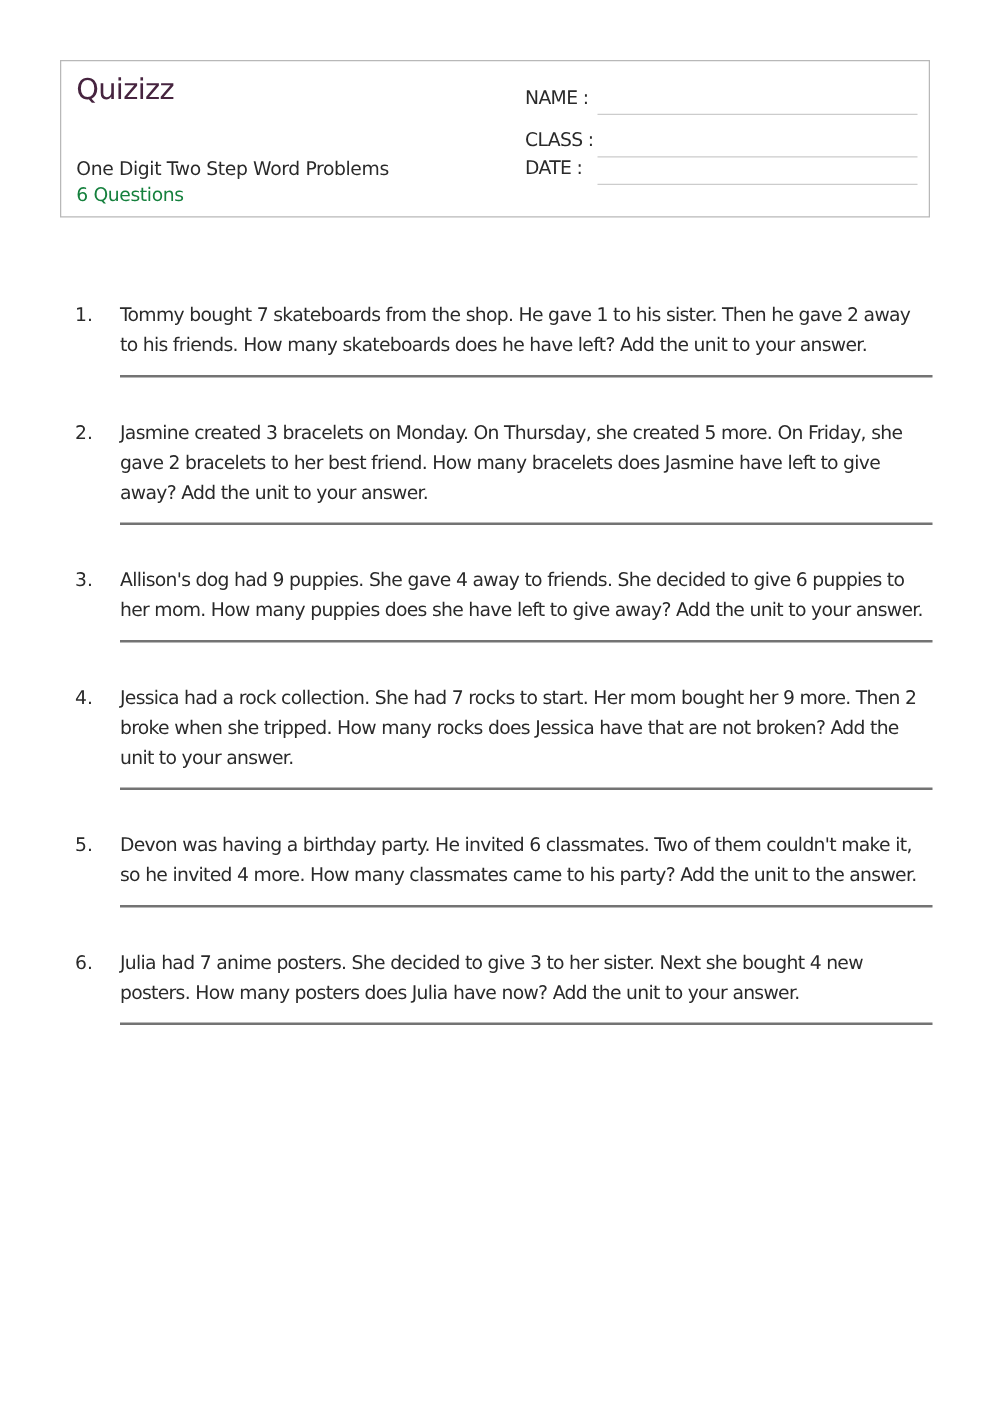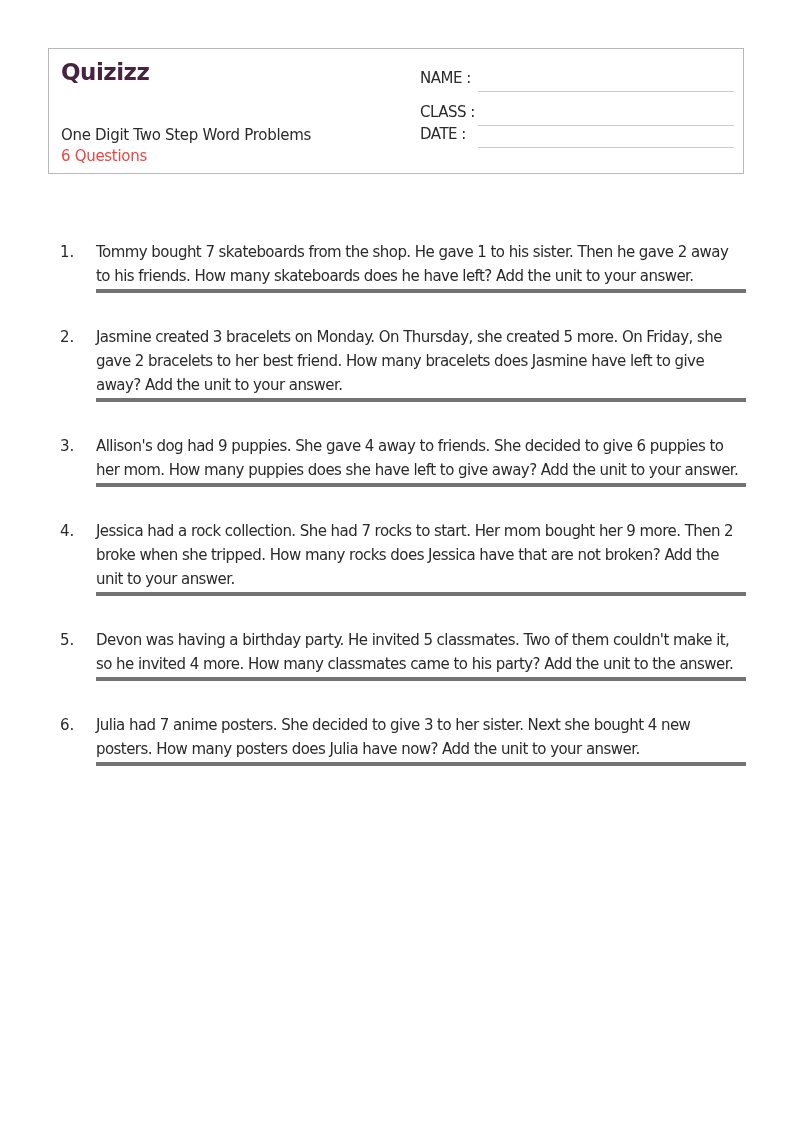--- a/index.html
+++ b/index.html
@@ -6,30 +6,30 @@
     body {
       width: 794px; height: 1123px; position: relative; overflow: hidden;
       font-family: "DejaVu Sans", sans-serif; color: #222222;
     }
     .header-box {
       position: absolute; left: 48px; top: 48px; width: 696px; height: 126px;
       border: 1px solid #b8b8b8; box-sizing: border-box;
     }
     .logo {
       position: absolute; left: 12px; top: 10px;
-      font-family: "DejaVu Sans", sans-serif; font-weight: bold;
+      font-family: "DejaVu Sans", sans-serif; font-weight: normal;
       font-size: 23px; letter-spacing: -0.5px; color: #46243f;
     }
     .title {
       position: absolute; left: 12px; top: 77px;
       font-size: 15px; color: #2a2a2a; letter-spacing: -0.3px; text-align: right;
     }
     .subtitle {
       position: absolute; left: 12px; top: 98px;
-      font-size: 15px; color: #ef4444; letter-spacing: -0.3px;
+      font-size: 15px; color: #15803d; letter-spacing: -0.3px;
     }
     .field {
       position: absolute; left: 371px; width: 314px; height: 24px;
     }
     .field-label {
       position: absolute; left: 0; top: 0; font-size: 15px; color: #2a2a2a; letter-spacing: -0.5px;
     }
     .field-line {
       position: absolute; left: 58px; right: 0; top: 22px; border-bottom: 1px solid #cccccc;
     }
@@ -37,21 +37,21 @@
       position: absolute; left: 60px; top: 240px; width: 686px;
     }
     .question {
       position: relative; margin-bottom: 32px;
     }
     .q-num {
       position: absolute; left: 0; top: 0; font-size: 15px; color: #2a2a2a; line-height: 24px;
     }
     .q-text {
       margin-left: 36px; font-size: 15px; line-height: 24px; color: #2a2a2a;
-      letter-spacing: -0.55px; padding-bottom: 1px; border-bottom: 4px solid #737373;
+      letter-spacing: -0.55px; padding-bottom: 12px; border-bottom: 2px solid #737373;
     }
   </style>
 </head>
 <body>
 
 <div class="header-box">
   <div class="logo">Quizizz</div>
   <div class="title">One Digit Two Step Word Problems</div>
   <div class="subtitle">6 Questions</div>
 
@@ -81,19 +81,19 @@
   <div class="question">
     <span class="q-num">3.</span>
     <div class="q-text">Allison's dog had 9 puppies. She gave 4 away to friends. She decided to give 6 puppies to her mom. How many puppies does she have left to give away? Add the unit to your answer.</div>
   </div>
   <div class="question">
     <span class="q-num">4.</span>
     <div class="q-text">Jessica had a rock collection. She had 7 rocks to start. Her mom bought her 9 more. Then 2 broke when she tripped. How many rocks does Jessica have that are not broken? Add the unit to your answer.</div>
   </div>
   <div class="question">
     <span class="q-num">5.</span>
-    <div class="q-text">Devon was having a birthday party. He invited 5 classmates. Two of them couldn't make it, so he invited 4 more. How many classmates came to his party? Add the unit to the answer.</div>
+    <div class="q-text">Devon was having a birthday party. He invited 6 classmates. Two of them couldn't make it, so he invited 4 more. How many classmates came to his party? Add the unit to the answer.</div>
   </div>
   <div class="question">
     <span class="q-num">6.</span>
     <div class="q-text">Julia had 7 anime posters. She decided to give 3 to her sister. Next she bought 4 new posters. How many posters does Julia have now? Add the unit to your answer.</div>
   </div>
 </div>
 
 </body></html>

